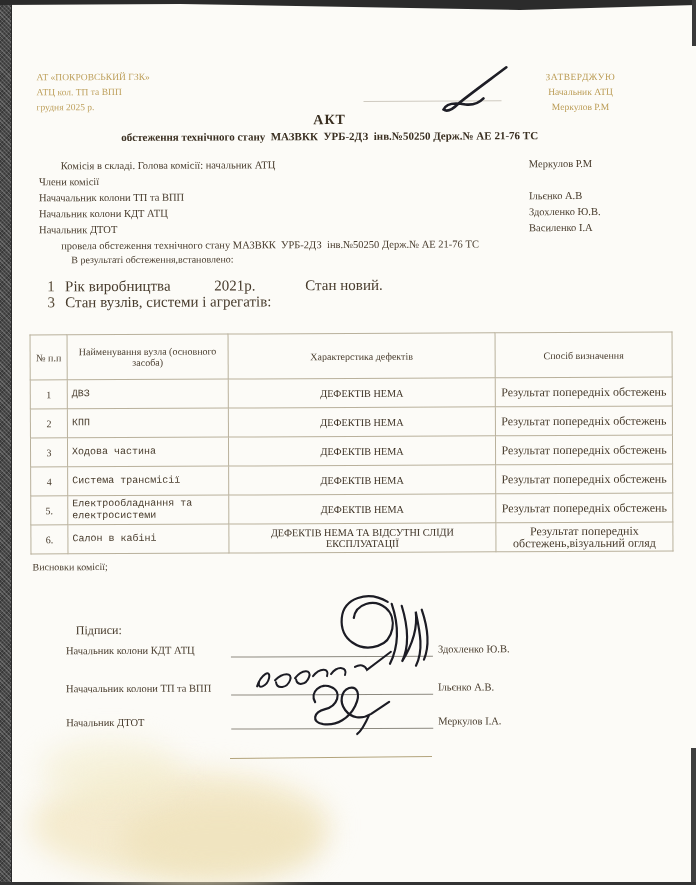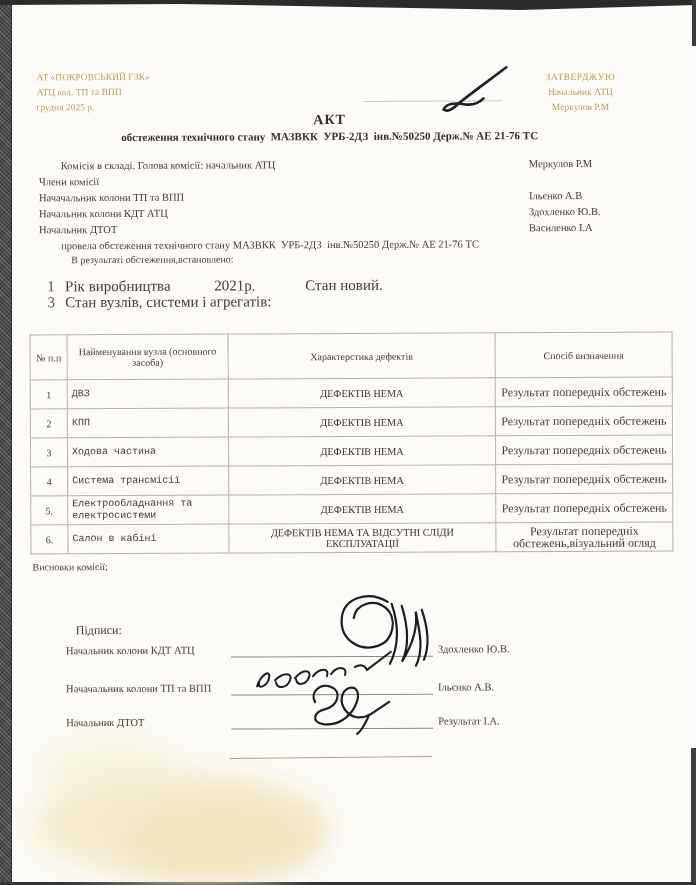--- a/index.html
+++ b/index.html
@@ -228,21 +228,21 @@
       <span class="name">Здохленко Ю.В.</span>
     </div>
     <div class="sig-row sig2">
       <span class="role">Начачальник колони ТП та ВПП</span>
       <span class="line"></span>
       <span class="name">Ільєнко А.В.</span>
     </div>
     <div class="sig-row sig3">
       <span class="role">Начальник ДТОТ</span>
       <span class="line"></span>
-      <span class="name">Результат І.А.</span>
+      <span class="name">Меркулов І.А.</span>
     </div>
 
     <svg class="ink" style="left:325px;top:588px;" width="115" height="85" viewBox="0 0 115 85">
       <path d="M62,14 C42,2 18,10 16,30 C14,52 34,64 52,58 C68,53 72,30 60,20 C48,10 30,16 28,30
                M66,16 C72,34 74,56 64,76 M76,18 C82,38 84,58 76,74 C86,58 92,40 90,24 C94,44 98,62 90,78
                M96,22 C102,40 104,58 98,72" fill="none" stroke="#1c1c24" stroke-width="2.2" stroke-linecap="round"></path>
     </svg>
     <svg class="ink" style="left:248px;top:648px;" width="150" height="50" viewBox="0 0 150 50">
       <path d="M8,38 c4,-12 14,-18 12,-8 c-2,8 -12,12 -10,4 M26,32 c8,-8 18,-8 15,0 c-3,8 -13,9 -14,2
                M46,30 c7,-9 17,-9 14,-1 c-3,8 -12,9 -13,2 M64,28 c7,-9 17,-8 14,0 M82,26 c7,-9 17,-7 14,1

